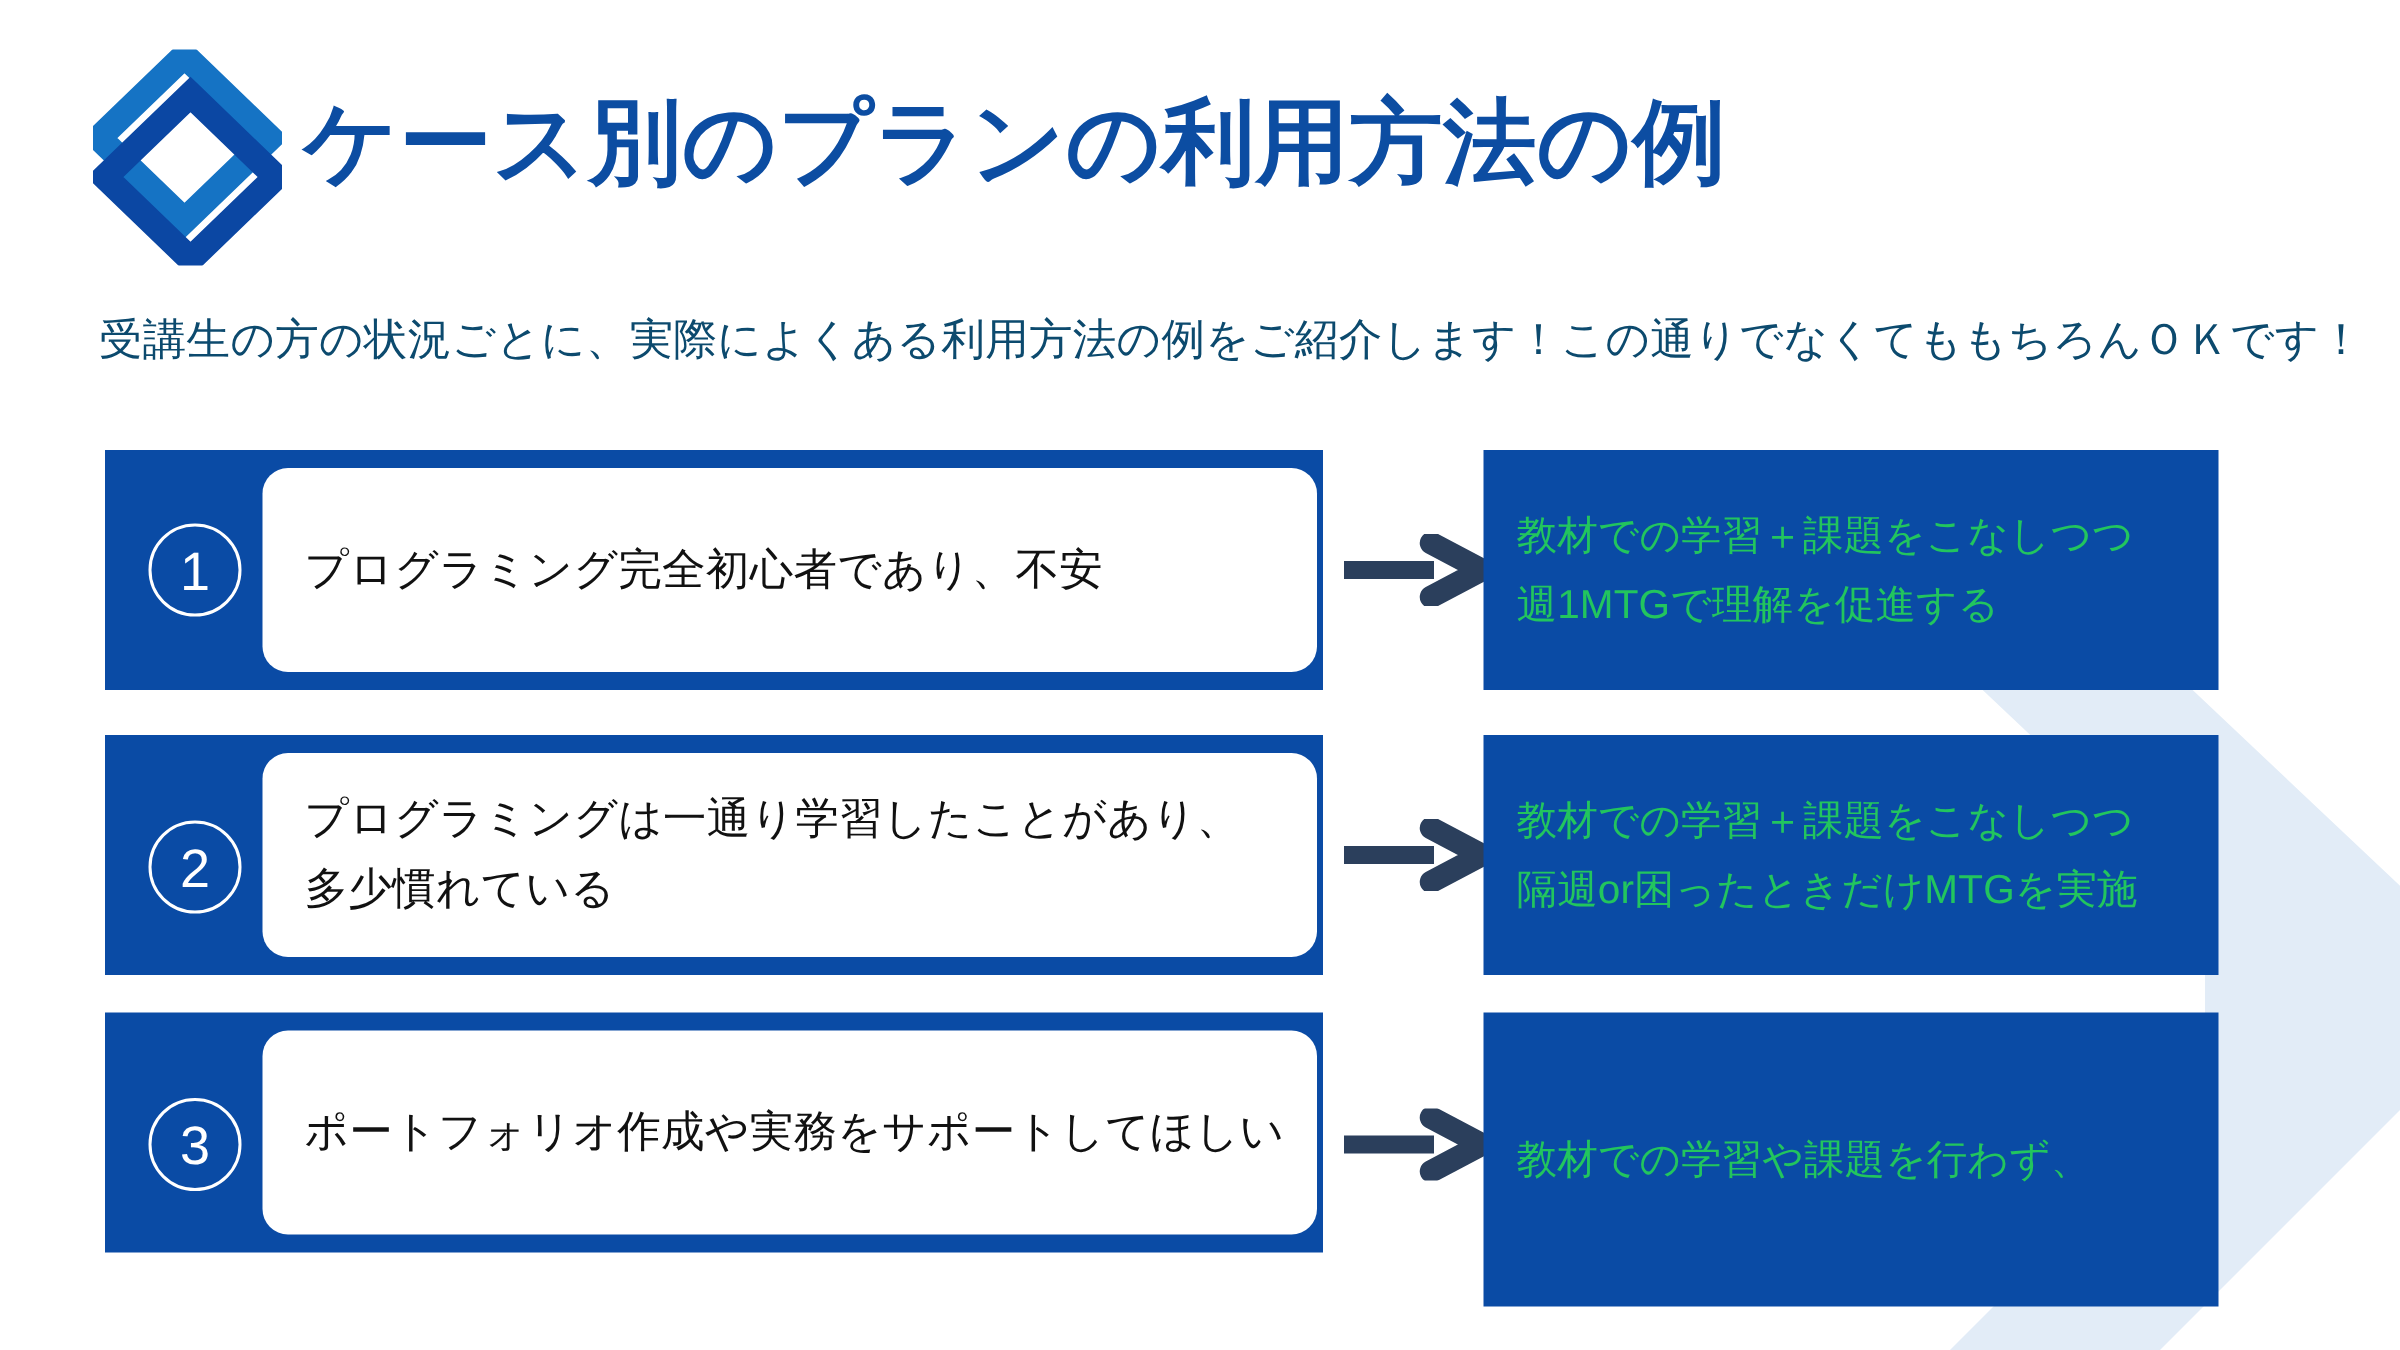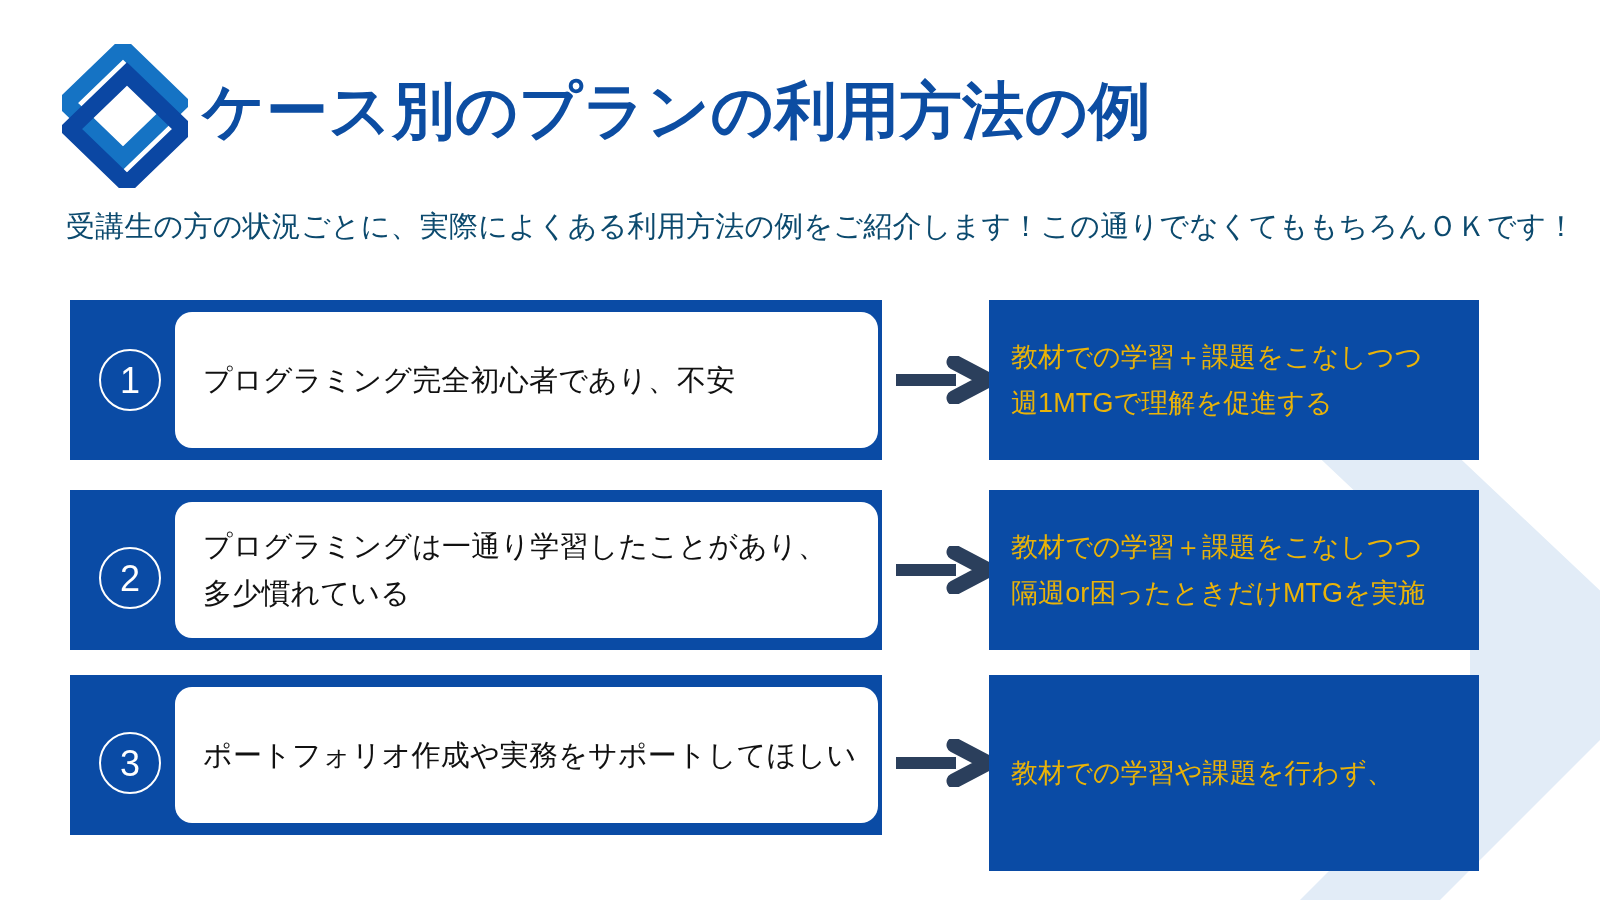--- a/index.html
+++ b/index.html
@@ -27,24 +27,25 @@
     width: 470px;
     height: 480px;
     z-index: 0;
     pointer-events: none;
   }
 
   
   .header {
     position: absolute;
     left: 0;
-    top: 16px;
+    top: 5px;
     width: 100%;
     height: 200px;
     z-index: 2;
+    font-family: Liberation Mono, monospace;
   }
   .logo {
     position: absolute;
     left: 62px;
     top: 28px;
     width: 126px;
     height: 144px;
   }
   .page-title {
     position: absolute;
@@ -157,21 +158,21 @@
     height: 100%;
     background: #0a4ba5;
     display: flex;
     flex-direction: column;
     justify-content: center;
     padding-left: 22px;
     box-sizing: border-box;
   }
   .row-3 .solution-card { height: 196px; }
   .solution-line {
-    color: #eab308;
+    color: #22c55e;
     font-size: 27px;
     line-height: 1.72;
     letter-spacing: 0.1px;
     white-space: nowrap;
   }
 </style>
 </head>
 <body>
 
 <div id="slide">

